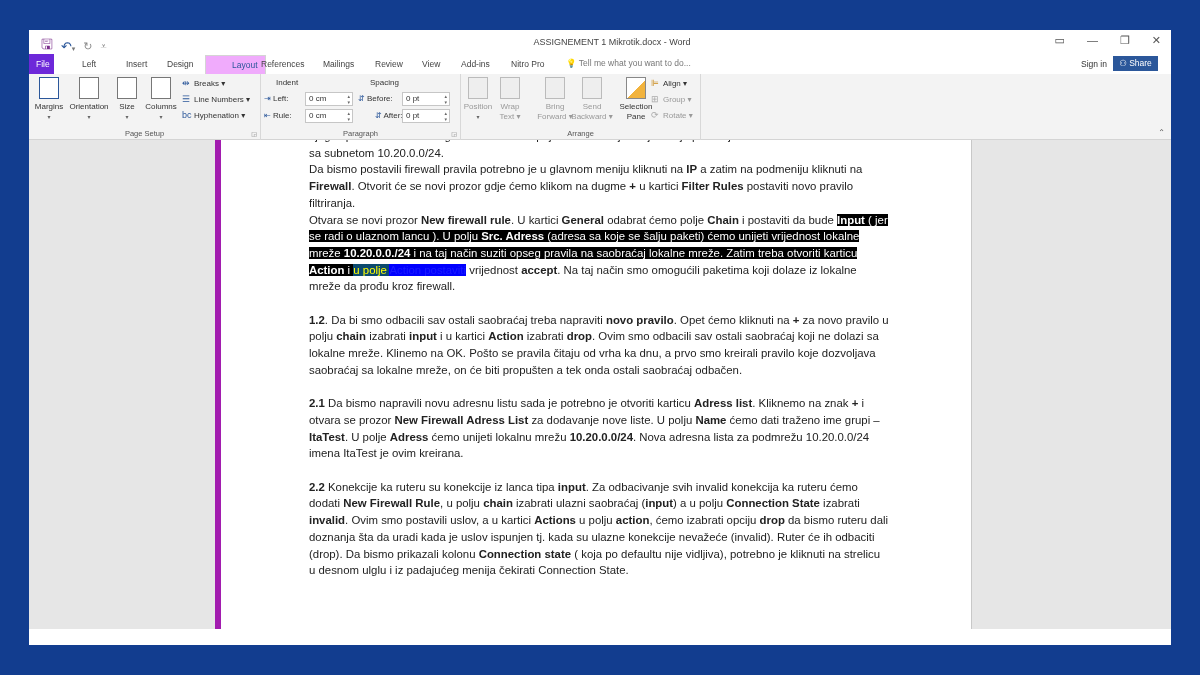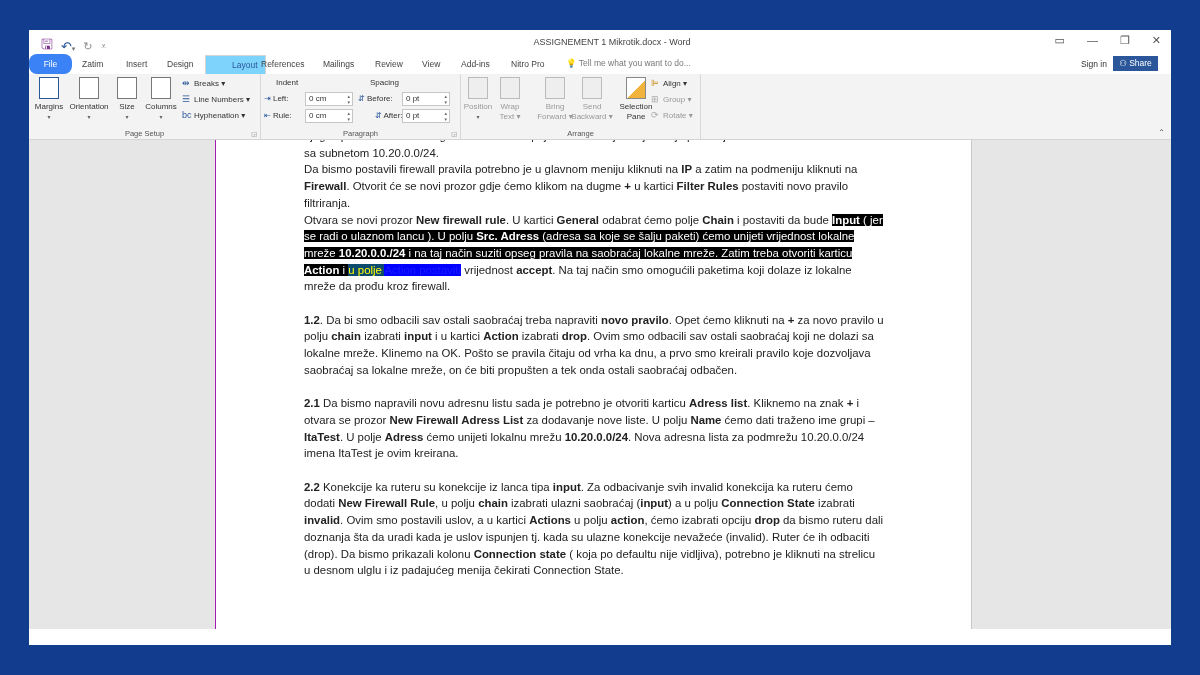--- a/index.html
+++ b/index.html
@@ -12,22 +12,22 @@
   .qat { position: absolute; left: 12px; top: 4px; display: flex; gap: 8px; align-items: center; font-size: 12px; }
   .qat .save { color: #7a2d8b; font-size: 14px; }
   .qat .undo { color: #2b579a; font-size: 13px; }
   .qat .redo, .qat .custom { color: #888; font-size: 11px; }
   .doc-title { position: absolute; left: 0; right: 0; top: 7px; text-align: center; font-size: 9px; color: #444; padding-left: 24px; }
   .win-ctrls { position: absolute; right: 10px; top: 4px; display: flex; gap: 22px; font-size: 11px; color: #555; }
 
   
   .tabsbar { position: absolute; left: 0; top: 24px; width: 100%; height: 20px; background: #fff; }
   .tab { position: absolute; top: 1px; height: 19px; font-size: 8.5px; color: #444; line-height: 18px; text-align: center; padding: 0 7px; }
-  .tab.file { background: #3b82f6; color: #fff; left: 0; width: 43px; top: 0; height: 20px; line-height: 20px; border-radius: 8px; }
-  .tab.active { border: 1px solid #d4d4d4; border-bottom: none; background: #7dd3fc; color: #2b579a; padding-left: 26px; }
+  .tab.file { background: #6d28d9; color: #fff; left: 0; width: 25px; top: 0; height: 20px; line-height: 20px; }
+  .tab.active { border: 1px solid #d4d4d4; border-bottom: none; background: #f0abfc; color: #2b579a; padding-left: 26px; }
   .tellme { position: absolute; left: 537px; top: 4px; font-size: 8.5px; color: #777; }
   .signin { position: absolute; right: 64px; top: 5px; font-size: 8.5px; color: #333; }
   .share { position: absolute; right: 13px; top: 2px; height: 15px; width: 45px; background: #2b579a; color: #fff; font-size: 8.5px; line-height: 15px; text-align: center; }
 
   
   .ribbon { position: absolute; left: 0; top: 44px; width: 100%; height: 66px; background: #f3f3f3; border-bottom: 1px solid #d4d4d4; }
   .group { position: absolute; top: 0; height: 66px; border-right: 1px solid #d8d8d8; }
   .group-label { position: absolute; bottom: 2px; left: 0; right: 0; text-align: center; font-size: 7.5px; color: #555; }
   .launcher { position: absolute; bottom: 3px; right: 3px; font-size: 6px; color: #777; }
   .bigbtn { position: absolute; top: 3px; text-align: center; font-size: 8px; color: #333; line-height: 10px; }
@@ -39,21 +39,21 @@
   .smallbtn .sico { display: inline-block; width: 12px; color: #2b579a; font-size: 9px; }
   .smallbtn.disabled { color: #999; }
   .sec-label { position: absolute; font-size: 8px; color: #333; margin-left: 12px; }
   .field-label { position: absolute; font-size: 8px; color: #333; }
   .spin { position: absolute; width: 48px; height: 14px; border: 1px solid #c6c6c6; background: #fff; font-size: 8px; line-height: 12px; padding-left: 3px; color: #333; }
   .spin .arrows { position: absolute; right: 2px; top: 0; font-size: 5px; line-height: 6px; color: #666; }
   .collapse-ribbon { position: absolute; right: 6px; bottom: 2px; font-size: 8px; color: #555; }
 
   
   .docarea { position: absolute; left: 0; top: 110px; width: 100%; height: 489px; background: #e6e6e6; overflow: hidden; }
-  .page { position: absolute; left: 186px; top: 0; width: 757px; height: 489px; background: #fff; border-left: 1px solid #a21caf; border-right: 1px solid #c8c8c8; }
+  .page { position: absolute; left: 186px; top: 0; width: 757px; height: 489px; background: #fff; border-left: 6px solid #a21caf; border-right: 1px solid #c8c8c8; }
   .text { position: absolute; left: 88px; top: -12px; width: 580px; font-family: "Liberation Sans", sans-serif; font-size: 11.4px; line-height: 16.7px; color: #222; }
   .text p { margin: 0; }
   .text .gap { height: 16.7px; }
   .text b { font-weight: bold; }
   .sel { background: #000; color: #fff; }
   .hl-y { background: #0c4a6e; color: #ffff00; }
   .hl-b { background: #0000ff; color: #1a1aff; }
 
   
   .statusbar { position: absolute; left: 0; bottom: 0; width: 100%; height: 16px; background: #2b579a; color: #fff; font-size: 7.5px; line-height: 16px; }
@@ -77,21 +77,21 @@
     <div class="win-ctrls">
       <span>▭</span>
       <span>—</span>
       <span>❐</span>
       <span>✕</span>
     </div>
   </div>
 
   <div class="tabsbar">
     <div class="tab file">File</div>
-    <div class="tab" style="left:46px">Zatim</div>
+    <div class="tab" style="left:46px">Left</div>
     <div class="tab" style="left:90px">Insert</div>
     <div class="tab" style="left:131px">Design</div>
     <div class="tab active" style="left:176px">Layout</div>
     <div class="tab" style="left:225px">References</div>
     <div class="tab" style="left:287px">Mailings</div>
     <div class="tab" style="left:339px">Review</div>
     <div class="tab" style="left:386px">View</div>
     <div class="tab" style="left:425px">Add-ins</div>
     <div class="tab" style="left:475px">Nitro Pro</div>
     <div class="tellme">

